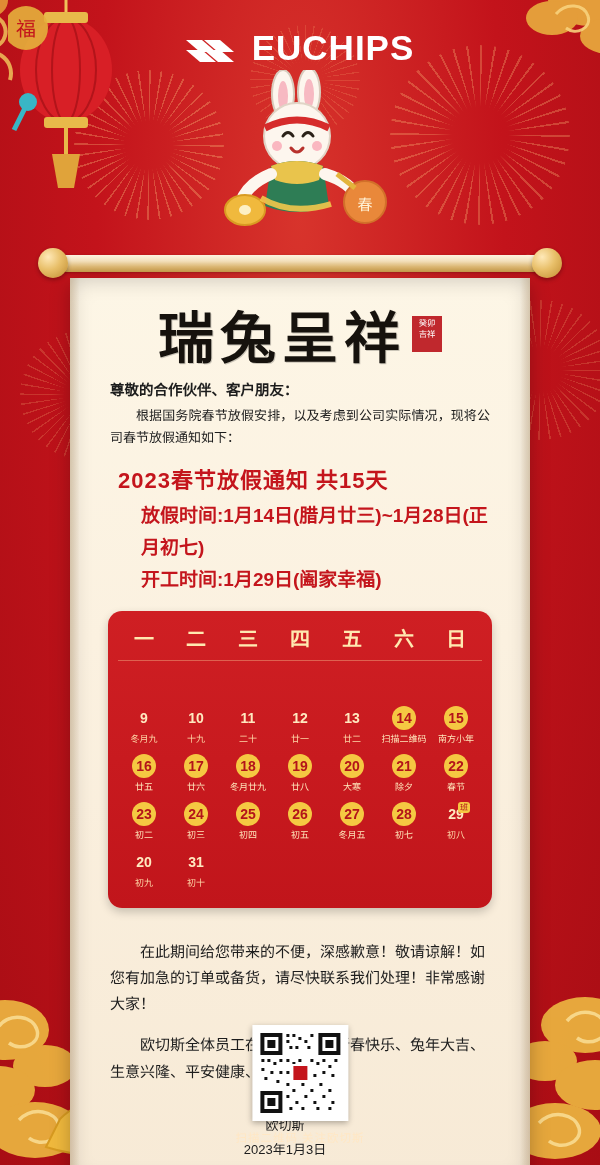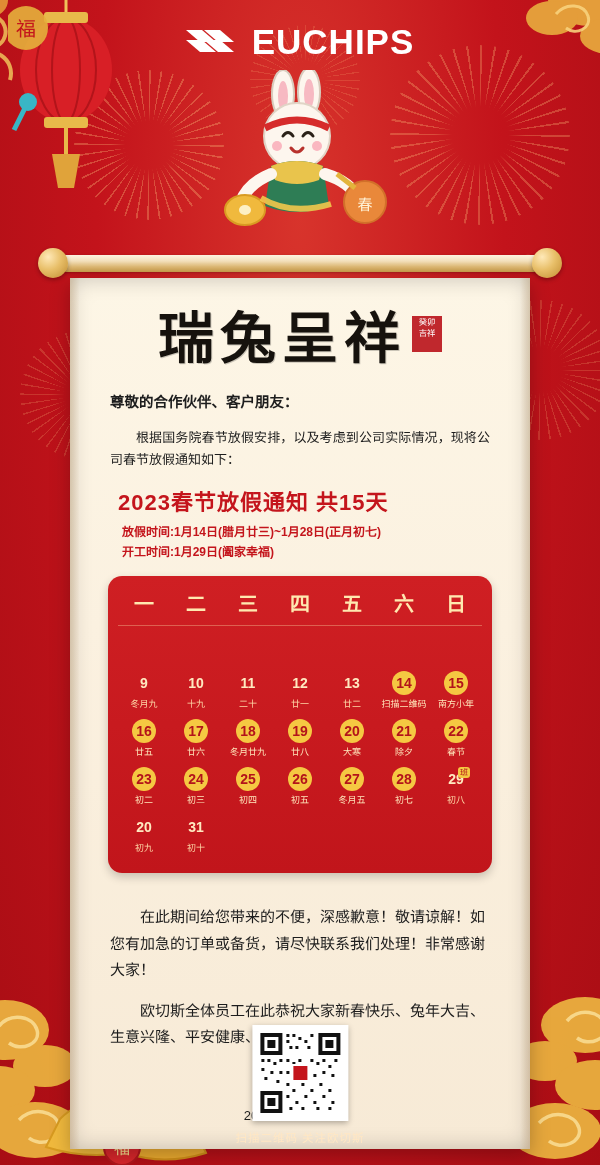--- a/index.html
+++ b/index.html
@@ -61,21 +61,21 @@
   .cloud-tr { right: -30px; top: -30px; }
   .cloud-bl { left: -25px; bottom: -15px; }
   .cloud-br { right: -25px; bottom: -10px; }
 
   
   .logo-bar {
     position: absolute;
     top: 16px; left: 0; right: 0;
     height: 52px;
     display: flex;
-    align-items: center;
+    align-items: flex-end;
     justify-content: center;
     gap: 10px;
     z-index: 12;
   }
   .logo-mark { display:block; }
   .logo-text {
     color: #ffffff;
     font-size: 35px;
     font-weight: bold;
     letter-spacing: 1px;
@@ -168,58 +168,58 @@
   .seal {
     display: inline-block;
     vertical-align: top;
     margin-left: 6px;
     margin-top: 6px;
     width: 30px; height: 36px;
     background: #c0282d;
     color: #fff;
     font-size: 10px;
     line-height: 11px;
-    font-family: Liberation Mono, monospace;
+    font-family: Liberation Serif, serif;
     padding: 2px;
     box-sizing: border-box;
     letter-spacing: 0;
   }
   .seal small { display:block; }
 
   
   .letter {
     font-family: "DejaVu Sans", "Liberation Sans", sans-serif;
     color: #1d1d1d;
     font-size: 13px;
     line-height: 1.72;
     padding: 6px 6px 0;
   }
   .letter .salutation {
     font-weight: bold;
     font-size: 14.5px;
     margin-bottom: 2px;
   }
   .letter p {
-    margin: 12px 0 2px;
+    margin: 0 0 2px;
     text-align: justify;
   }
   .indent { text-indent: 2em; }
 
   .notice-title {
     color: #c4151c;
     font-weight: bold;
     font-size: 22px;
     letter-spacing: 1px;
     margin: 12px 0 6px 14px;
   }
   .notice-line {
     color: #c4151c;
-    font-size: 12px;
+    font-size: 19px;
     font-weight: bold;
-    margin-left: 18px;
+    margin-left: 37px;
     line-height: 1.7;
   }
 
   
   .calendar {
     margin: 14px 4px 6px;
     background: linear-gradient(180deg,#cf1f23 0%, #c1151b 100%);
     border-radius: 14px;
     padding: 12px 10px 16px;
     box-shadow: 0 4px 10px rgba(0,0,0,.2);

